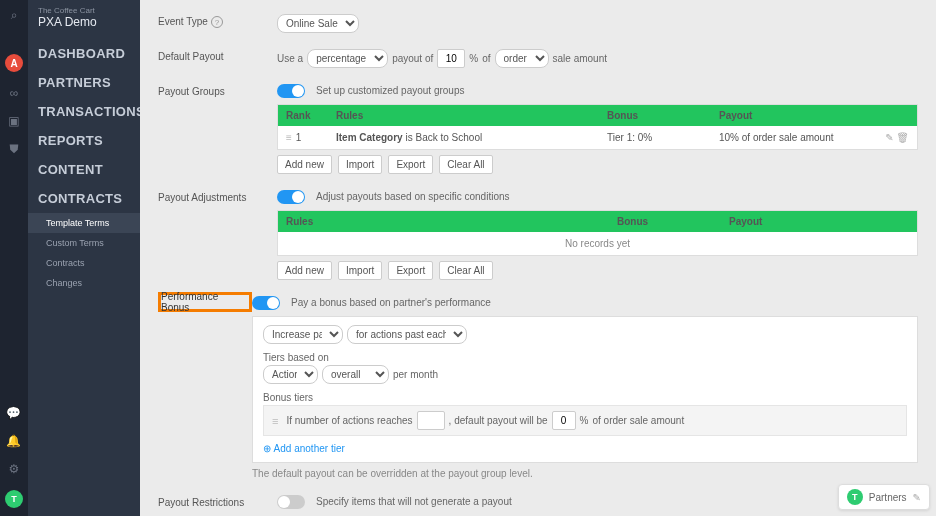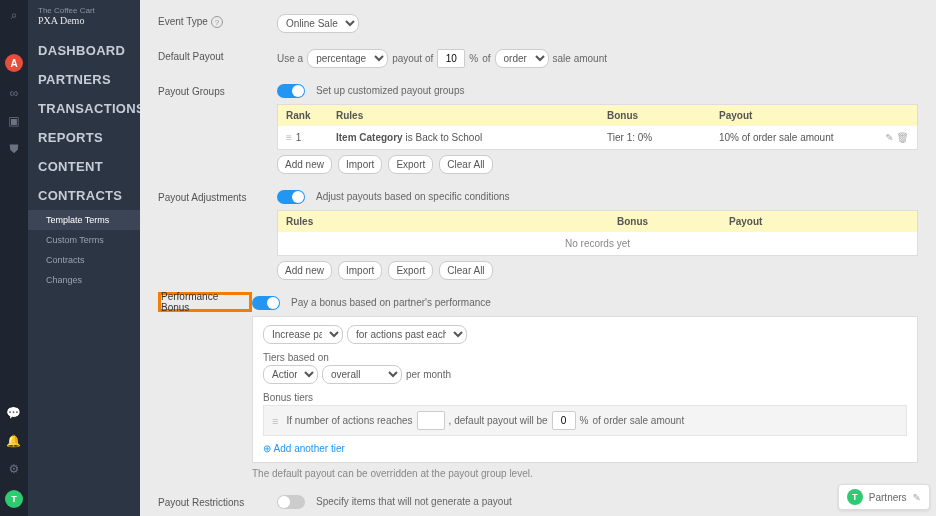--- a/index.html
+++ b/index.html
@@ -6,44 +6,44 @@
 body { font-family: -apple-system, BlinkMacSystemFont, "Segoe UI", Arial, sans-serif; font-size: 11px; color: #666; background: #f5f5f5; width: 936px; height: 516px; overflow: hidden; }
 .app { display: flex; height: 516px; }
 .rail { width: 28px; background: #1e2430; display: flex; flex-direction: column; align-items: center; padding-top: 8px; gap: 14px; }
 .rail .logo { width: 18px; height: 18px; border-radius: 50%; background: #e74c3c; font-size: 10px; color: #fff; display: flex; align-items: center; justify-content: center; font-weight: bold; margin-top: 18px; }
 .rail .ricon { color: #6b7280; font-size: 12px; cursor: pointer; }
 .rail .spacer { flex: 1; }
 .rail .avatar { width: 18px; height: 18px; border-radius: 50%; background: #2ecc71; color:#fff; font-size: 9px; display:flex; align-items:center; justify-content:center; margin-bottom: 8px; font-weight:bold; }
 .sidebar { width: 112px; background: #2c3544; color: #c6cdd8; font-size: 10px; }
 .sidebar .hdr { padding: 6px 10px 10px; }
 .sidebar .hdr .t1 { font-size: 8px; color: #8b93a1; }
-.sidebar .hdr .t2 { font-size: 10px; color: #e5e9f0; font-family: Liberation Serif, serif; }
+.sidebar .hdr .t2 { font-size: 12px; color: #e5e9f0; }
 .sidebar .item { padding: 7px 10px; cursor: pointer; text-transform: uppercase; font-size: 13px; letter-spacing: 0.3px; font-weight: bold; }
 .sidebar .sub { padding: 5px 10px 5px 18px; cursor: pointer; font-size: 9px; color: #9aa2b0; text-transform: none; }
 .sidebar .sub.active { background: #3b4555; color: #fff; }
 .main { flex: 1; background: #ebebeb; overflow-y: auto; padding: 6px 0 0 0; position: relative; }
 .section { display: flex; padding: 8px 18px; align-items: flex-start; }
 .section .lbl { width: 119px; font-size: 10px; color: #555; flex-shrink: 0; padding-top: 2px; }
 .section .lbl.hl { border: 3px solid #f57c00; padding: 4px 6px 4px 0; margin-top: -4px; width: 94px; height: 20px; display:flex; align-items:center; color:#333; font-weight:500;}
 .section .content { flex: 1; }
 .q { display:inline-block; width:12px; height:12px; border:1px solid #999; border-radius:50%; font-size:8px; text-align:center; line-height:11px; color:#999; margin-left:3px; }
 select,.sel { font-size: 10px; padding: 2px 4px; border: 1px solid #ccc; background: #fff; color: #555; height: 19px; border-radius:8px; }
 .inline-txt { font-size: 10px; color: #666; }
 .num-in { width: 28px; height: 19px; border: 1px solid #ccc; font-size: 10px; padding: 0 3px; text-align:center; border-radius:2px; }
 .toggle { width: 28px; height: 14px; border-radius: 7px; background: #2196f3; position: relative; display: inline-block; vertical-align: middle; margin-right: 8px; cursor:pointer; }
 .toggle.off { background: #ccc; }
 .toggle .knob { width: 12px; height: 12px; background: #fff; border-radius: 50%; position: absolute; top: 1px; right: 1px; }
 .toggle.off .knob { left: 1px; right: auto; }
 .tbl { width: 100%; background: #fff; border: 1px solid #ddd; margin-top: 6px; }
-.tbl .thdr { background: #fef9c3; display: flex; font-size: 10px; font-weight: 600; color: #555; padding: 5px 8px; }
+.tbl .thdr { background: #22c55e; display: flex; font-size: 10px; font-weight: 600; color: #555; padding: 5px 8px; }
 .tbl .trow { display: flex; padding: 6px 8px; font-size: 10px; color: #555; }
 .tbl .empty { text-align: center; padding: 6px; font-size: 10px; color: #888; }
 .c-rank { width: 50px; } .c-rules { flex: 1; } .c-bonus { width: 112px; } .c-payout { width: 150px; } .c-act { width: 40px; text-align:right; color:#aaa; }
 .btnrow { margin-top: 5px; }
-.btn { font-size: 10px; padding: 3px 7px; border: 1px solid #ccc; background: #fff; color: #555; cursor: pointer; margin-right: 3px; border-radius:8px; }
+.btn { font-size: 10px; padding: 3px 7px; border: 1px solid #ccc; background: #fff; color: #555; cursor: pointer; margin-right: 3px; border-radius:2px; }
 .whitebox { background: #fff; border: 1px solid #ddd; padding: 8px 10px; margin-top: 6px; }
 .addtier { color: #2196f3; font-size: 10px; cursor: pointer; }
 .addtier::before { content: '⊕ '; }
 .note { font-size: 10px; color: #888; margin-top: 5px; }
 .sub-lbl { font-size: 10px; color: #666; margin-top: 8px; margin-bottom: 2px; }
 .row-line { display:flex; align-items:center; gap: 4px; flex-wrap:wrap; }
 .partner-widget { position: fixed; bottom: 6px; right: 6px; background: #fff; border: 1px solid #ddd; border-radius: 4px; padding: 4px 8px; display: flex; align-items: center; gap: 6px; font-size: 10px; box-shadow: 0 1px 3px rgba(0,0,0,0.1); }
 .partner-widget .av { width: 16px; height: 16px; border-radius: 50%; background: #2ecc71; color: #fff; font-size:9px; display:flex; align-items:center; justify-content:center; font-weight:bold; }
 .sidebar .collapse-ar { text-align: center; color:#6b7280; font-size:10px; padding:6px; margin-top: 220px; }
 .handle { color:#bbb; margin-right:4px; cursor:grab; }
@@ -168,21 +168,21 @@
         <span class="toggle"><span class="knob"></span></span>
         <span class="inline-txt">Pay a bonus based on partner's performance</span>
         <div class="whitebox">
           <div class="row-line">
             <select class="sel" style="width:80px"><option>Increase payout</option></select>
             <select class="sel" style="width:120px"><option>for actions past each tier</option></select>
           </div>
           <div class="sub-lbl">Tiers based on</div>
           <div class="row-line">
             <select class="sel" style="width:55px"><option>Actions</option></select>
-            <select class="sel" style="width:80px"><option>overall</option></select>
+            <select class="sel" style="width:67px"><option>overall</option></select>
             <span class="inline-txt">per month</span>
           </div>
           <div class="sub-lbl">Bonus tiers</div>
           <div class="row-line" style="background:#f4f4f4; padding:5px 8px; border:1px solid #e5e5e5;">
             <span class="handle">≡</span>
             <span class="inline-txt">If number of actions reaches</span>
             <input class="num-in" value="" style="">
             <span class="inline-txt">, default payout will be</span>
             <input class="num-in" style="width: 24px;" value="0">
             <span class="inline-txt">%</span>

